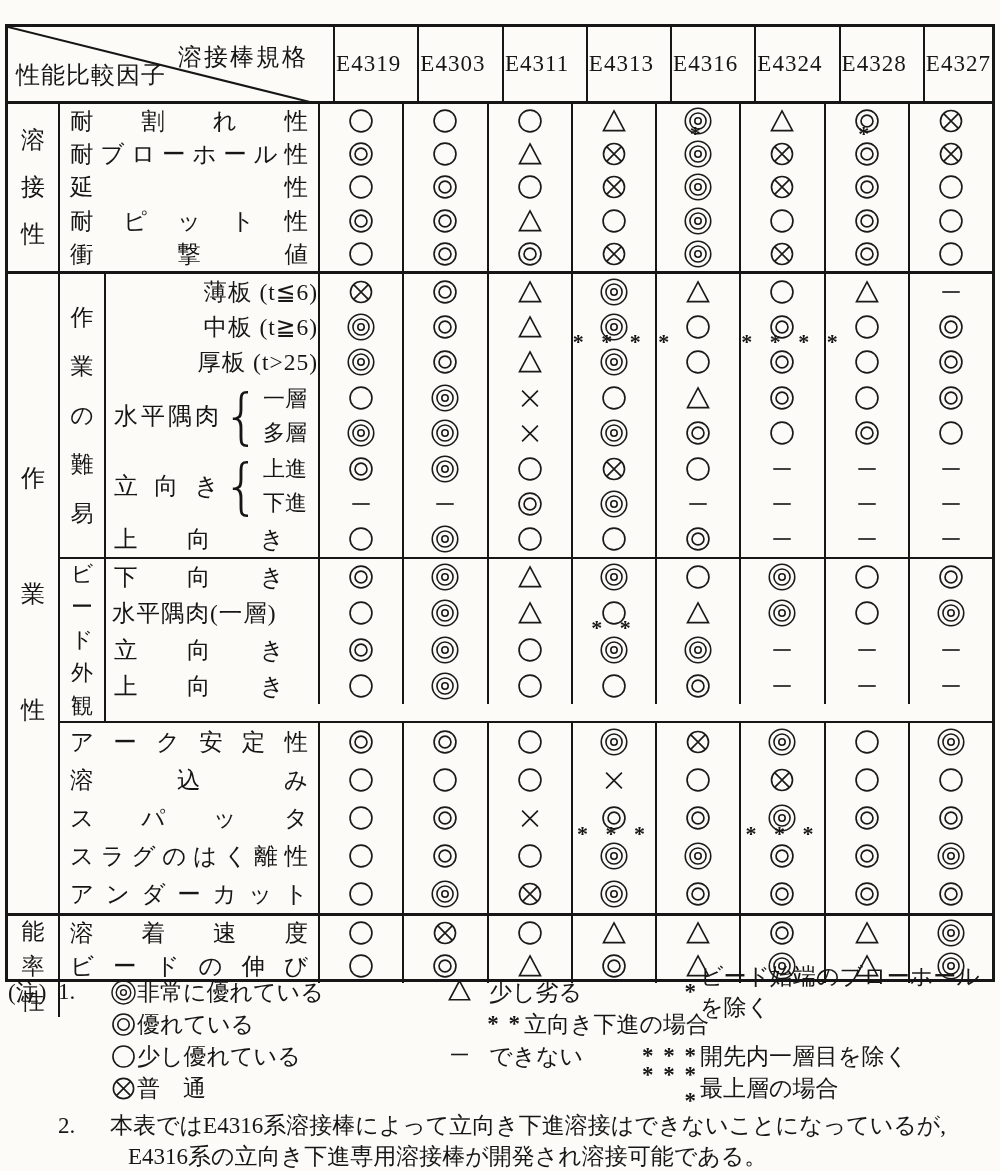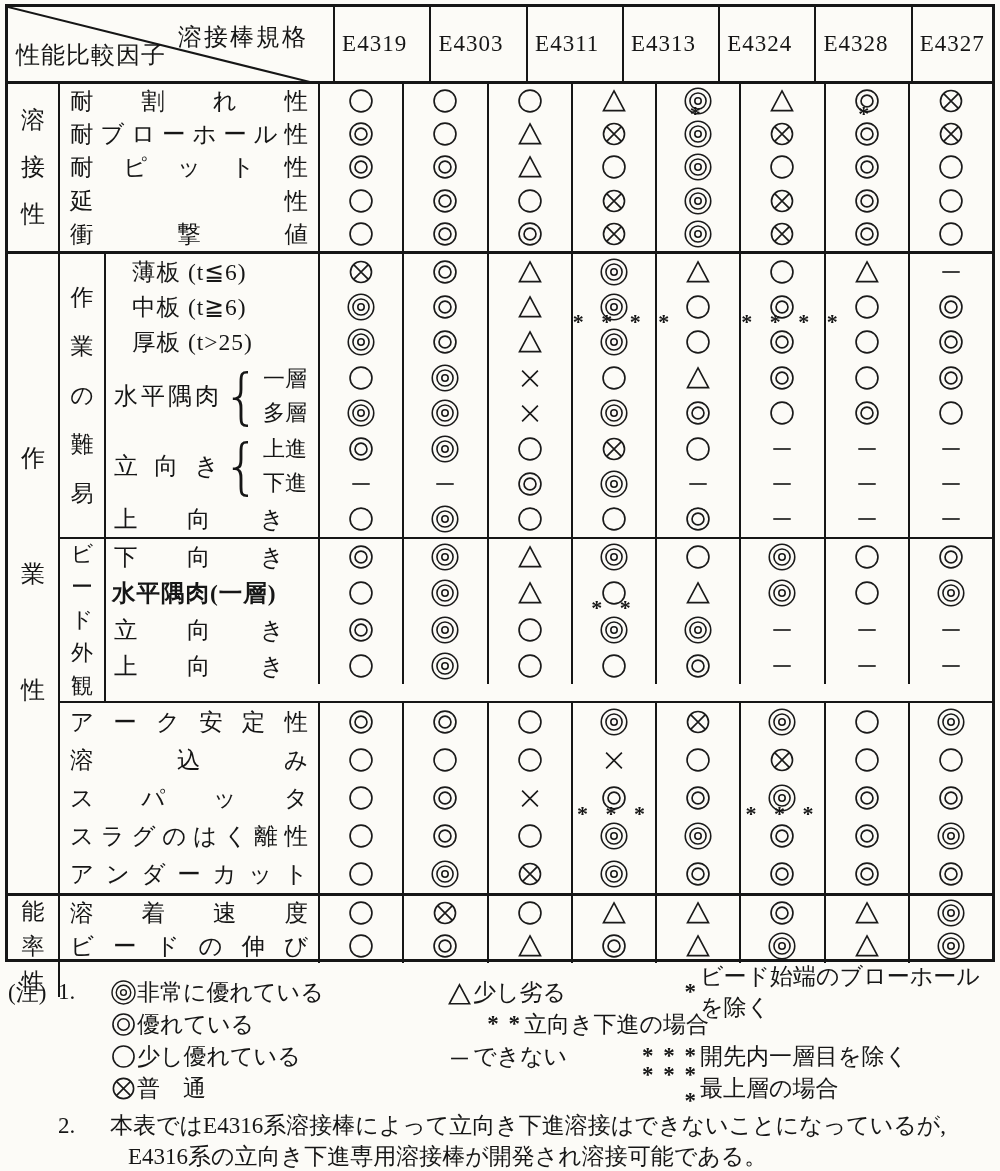--- a/index.html
+++ b/index.html
@@ -1,19 +1,19 @@
 <!DOCTYPE html>
 <html><head>
 <meta charset="utf-8">
 <style>
   * { margin:0; padding:0; box-sizing:border-box; }
   body { background:#888; font-family:"Liberation Serif","DejaVu Serif",serif; }
   .page { position:relative; width:1000px; height:1171px; background:#fcfbf7; color:#161616;
           overflow:hidden; margin:0 auto; }
-  .tbl { position:absolute; left:5px; top:4px; width:990px; height:958px;
+  .tbl { position:absolute; left:5px; top:24px; width:990px; height:958px;
          border:3px solid #161616; display:flex; flex-direction:column; background:#fcfbf7; }
 
   
   .hdr { display:flex; height:77px; border-bottom:3px solid #161616; flex:none; }
   .corner { position:relative; width:310px; flex:none; }
   .corner svg { position:absolute; inset:0; width:100%; height:100%; }
   .corner .ct { position:absolute; top:14px; right:10px; font-size:24px; letter-spacing:2px; }
   .corner .cb { position:absolute; bottom:10px; left:8px; font-size:24px; letter-spacing:1px; }
   .hcol { flex:1 1 0; border-left:2px solid #161616; display:flex; align-items:center;
           justify-content:center; font-size:23px; letter-spacing:1px;margin-left:15px; }
@@ -39,22 +39,22 @@
   .row { display:flex; flex:none; }
   .rh1 { height:33.4px; } .rh2a { height:35.4px; } .rh2a2 { height:70.8px; }
   .rh2b { height:36.2px; } .rh2c { height:38px; }
 
   .lbl { width:258px; flex:none; font-size:23.5px; overflow:hidden;
          display:flex; flex-direction:column; justify-content:center; }
   .rows.narrow .lbl { width:212px; }
   .lbl .txt { width:100%; }
   .lbl.j  .txt { text-align:justify; text-align-last:justify; padding:0 10px; }
   .lbl.js .txt { text-align:justify; text-align-last:justify; padding:0 34px 0 8px; }
-  .lbl.l  .txt { text-align:left; padding-left:26px; letter-spacing:1px; }
-  .lbl.lt .txt { text-align:left; padding-left:6px; letter-spacing:1px;font-weight:bold; }
+  .lbl.l  .txt { text-align:right; padding-left:26px; letter-spacing:1px; }
+  .lbl.lt .txt { text-align:left; padding-left:6px; letter-spacing:1px; }
 
   
   .bracecell { width:212px; flex:none; display:flex; align-items:center; }
   .bracecell .blab { flex:1; font-size:24px; text-align:justify; text-align-last:justify;
                      padding:0 4px 0 8px; }
   .bracecell .bg { font-size:58px; font-weight:100; line-height:1;
                    transform:scaleY(1.05); font-family:"DejaVu Sans",sans-serif; }
   .bracecell .bitems { width:58px; flex:none; display:flex; flex-direction:column;
                        gap:4px; font-size:22px; padding-left:3px; }
   .bracedata { flex:1; display:flex; flex-direction:column; }
@@ -68,21 +68,21 @@
            font-size:22px; font-weight:bold; letter-spacing:6px; line-height:1;
            white-space:nowrap; z-index:2; }
 
   
   .notes { position:absolute; left:4px; top:976px; width:994px; font-size:23px; }
   .nrow { display:flex; align-items:center; height:32px; }
   .n-tag { width:54px; flex:none; padding-left:4px; }
   .n-num { width:52px; flex:none; }
   .n-ind { width:106px; flex:none; }
   .legend { width:336px; flex:none; display:flex; align-items:center; }
-  .legend2 { width:176px; flex:none; display:flex; align-items:flex-end; }
+  .legend2 { width:176px; flex:none; display:flex; align-items:flex-start; gap:16px; }
   .starnote { flex:1; display:flex; align-items:center; }
   .starnote .mark { width:78px; flex:none; text-align:right; font-weight:bold;
                     letter-spacing:2px; padding-right:2px; }
   .note2 { display:flex; align-items:flex-start; margin-top:6px; line-height:31px; }
   .note2 .body2 { flex:1; }
   .note2 .l2 { padding-left:18px; }
 </style>
 </head>
 <body>
 
@@ -95,20 +95,21 @@
           <line x1="0" y1="0" x2="310" y2="77" stroke="#161616" stroke-width="2"></line>
         </svg>
         <span class="ct">溶接棒規格</span>
         <span class="cb">性能比較因子</span>
       </div>
 
     <div class="hcol">E4319</div>
         <div class="hcol">E4303</div>
         <div class="hcol">E4311</div>
         <div class="hcol">E4313</div>
+        <div class="hcol">E4316</div>
         <div class="hcol">E4324</div>
         <div class="hcol">E4328</div>
         <div class="hcol">E4327</div>
       </div>
     <div class="body" id="tbody">
         <div class="sect">
           <div class="gcell gc-weld">
             <div>溶</div>
             <div>接</div>
             <div>性</div>
@@ -214,105 +215,105 @@
                   </div>
                   <div class="cell">
                     <svg class="sym" width="28" height="28" viewBox="0 0 32 32" fill="none" stroke="#1a1a1a" stroke-width="1.9">
                       <circle cx="16" cy="16" r="12"></circle>
                       <path d="M7.6 7.6 L24.4 24.4 M24.4 7.6 L7.6 24.4"></path>
                     </svg>
                   </div>
                 </div>
                 <div class="row rh1">
           <div class="lbl j">
-            <div class="txt">耐ピット性</div>
-                  </div>
-                  <div class="cell">
-                    <svg class="sym" width="28" height="28" viewBox="0 0 32 32" fill="none" stroke="#1a1a1a" stroke-width="1.9">
-                      <circle cx="16" cy="16" r="12.5"></circle>
-                      <circle cx="16" cy="16" r="6.8"></circle>
-                    </svg>
-                  </div>
-                  <div class="cell">
-                    <svg class="sym" width="28" height="28" viewBox="0 0 32 32" fill="none" stroke="#1a1a1a" stroke-width="1.9">
-                      <circle cx="16" cy="16" r="12.5"></circle>
-                      <circle cx="16" cy="16" r="6.8"></circle>
-                    </svg>
-                  </div>
-                  <div class="cell">
-                    <svg class="sym" width="28" height="28" viewBox="0 0 32 32" fill="none" stroke="#1a1a1a" stroke-width="1.9">
-                      <path d="M16 4.5 L28 27 L4 27 Z"></path>
-                    </svg>
-                  </div>
-                  <div class="cell">
-                    <svg class="sym" width="28" height="28" viewBox="0 0 32 32" fill="none" stroke="#1a1a1a" stroke-width="1.9">
-                      <circle cx="16" cy="16" r="12.5"></circle>
-                    </svg>
-                  </div>
-                  <div class="cell">
-                    <svg class="sym" width="30" height="30" viewBox="0 0 32 32" fill="none" stroke="#1a1a1a" stroke-width="1.7">
-                      <circle cx="16" cy="16" r="13.6"></circle>
-                      <circle cx="16" cy="16" r="8.6"></circle>
-                      <circle cx="16" cy="16" r="3.4"></circle>
-                    </svg>
-                  </div>
-                  <div class="cell">
-                    <svg class="sym" width="28" height="28" viewBox="0 0 32 32" fill="none" stroke="#1a1a1a" stroke-width="1.9">
-                      <circle cx="16" cy="16" r="12.5"></circle>
+            <div class="txt">延性</div>
+                  </div>
+                  <div class="cell">
+                    <svg class="sym" width="28" height="28" viewBox="0 0 32 32" fill="none" stroke="#1a1a1a" stroke-width="1.9">
+                      <circle cx="16" cy="16" r="12.5"></circle>
+                    </svg>
+                  </div>
+                  <div class="cell">
+                    <svg class="sym" width="28" height="28" viewBox="0 0 32 32" fill="none" stroke="#1a1a1a" stroke-width="1.9">
+                      <circle cx="16" cy="16" r="12.5"></circle>
+                      <circle cx="16" cy="16" r="6.8"></circle>
+                    </svg>
+                  </div>
+                  <div class="cell">
+                    <svg class="sym" width="28" height="28" viewBox="0 0 32 32" fill="none" stroke="#1a1a1a" stroke-width="1.9">
+                      <circle cx="16" cy="16" r="12.5"></circle>
+                    </svg>
+                  </div>
+                  <div class="cell">
+                    <svg class="sym" width="28" height="28" viewBox="0 0 32 32" fill="none" stroke="#1a1a1a" stroke-width="1.9">
+                      <circle cx="16" cy="16" r="12"></circle>
+                      <path d="M7.6 7.6 L24.4 24.4 M24.4 7.6 L7.6 24.4"></path>
+                    </svg>
+                  </div>
+                  <div class="cell">
+                    <svg class="sym" width="30" height="30" viewBox="0 0 32 32" fill="none" stroke="#1a1a1a" stroke-width="1.7">
+                      <circle cx="16" cy="16" r="13.6"></circle>
+                      <circle cx="16" cy="16" r="8.6"></circle>
+                      <circle cx="16" cy="16" r="3.4"></circle>
+                    </svg>
+                  </div>
+                  <div class="cell">
+                    <svg class="sym" width="28" height="28" viewBox="0 0 32 32" fill="none" stroke="#1a1a1a" stroke-width="1.9">
+                      <circle cx="16" cy="16" r="12"></circle>
+                      <path d="M7.6 7.6 L24.4 24.4 M24.4 7.6 L7.6 24.4"></path>
                     </svg>
                   </div>
                   <div class="cell">
                     <svg class="sym" width="28" height="28" viewBox="0 0 32 32" fill="none" stroke="#1a1a1a" stroke-width="1.9">
                       <circle cx="16" cy="16" r="12.5"></circle>
                       <circle cx="16" cy="16" r="6.8"></circle>
                     </svg>
                   </div>
                   <div class="cell">
                     <svg class="sym" width="28" height="28" viewBox="0 0 32 32" fill="none" stroke="#1a1a1a" stroke-width="1.9">
                       <circle cx="16" cy="16" r="12.5"></circle>
                     </svg>
                   </div>
                 </div>
                 <div class="row rh1">
           <div class="lbl j">
-            <div class="txt">延性</div>
-                  </div>
-                  <div class="cell">
-                    <svg class="sym" width="28" height="28" viewBox="0 0 32 32" fill="none" stroke="#1a1a1a" stroke-width="1.9">
-                      <circle cx="16" cy="16" r="12.5"></circle>
-                    </svg>
-                  </div>
-                  <div class="cell">
-                    <svg class="sym" width="28" height="28" viewBox="0 0 32 32" fill="none" stroke="#1a1a1a" stroke-width="1.9">
-                      <circle cx="16" cy="16" r="12.5"></circle>
-                      <circle cx="16" cy="16" r="6.8"></circle>
-                    </svg>
-                  </div>
-                  <div class="cell">
-                    <svg class="sym" width="28" height="28" viewBox="0 0 32 32" fill="none" stroke="#1a1a1a" stroke-width="1.9">
-                      <circle cx="16" cy="16" r="12.5"></circle>
-                    </svg>
-                  </div>
-                  <div class="cell">
-                    <svg class="sym" width="28" height="28" viewBox="0 0 32 32" fill="none" stroke="#1a1a1a" stroke-width="1.9">
-                      <circle cx="16" cy="16" r="12"></circle>
-                      <path d="M7.6 7.6 L24.4 24.4 M24.4 7.6 L7.6 24.4"></path>
-                    </svg>
-                  </div>
-                  <div class="cell">
-                    <svg class="sym" width="30" height="30" viewBox="0 0 32 32" fill="none" stroke="#1a1a1a" stroke-width="1.7">
-                      <circle cx="16" cy="16" r="13.6"></circle>
-                      <circle cx="16" cy="16" r="8.6"></circle>
-                      <circle cx="16" cy="16" r="3.4"></circle>
-                    </svg>
-                  </div>
-                  <div class="cell">
-                    <svg class="sym" width="28" height="28" viewBox="0 0 32 32" fill="none" stroke="#1a1a1a" stroke-width="1.9">
-                      <circle cx="16" cy="16" r="12"></circle>
-                      <path d="M7.6 7.6 L24.4 24.4 M24.4 7.6 L7.6 24.4"></path>
+            <div class="txt">耐ピット性</div>
+                  </div>
+                  <div class="cell">
+                    <svg class="sym" width="28" height="28" viewBox="0 0 32 32" fill="none" stroke="#1a1a1a" stroke-width="1.9">
+                      <circle cx="16" cy="16" r="12.5"></circle>
+                      <circle cx="16" cy="16" r="6.8"></circle>
+                    </svg>
+                  </div>
+                  <div class="cell">
+                    <svg class="sym" width="28" height="28" viewBox="0 0 32 32" fill="none" stroke="#1a1a1a" stroke-width="1.9">
+                      <circle cx="16" cy="16" r="12.5"></circle>
+                      <circle cx="16" cy="16" r="6.8"></circle>
+                    </svg>
+                  </div>
+                  <div class="cell">
+                    <svg class="sym" width="28" height="28" viewBox="0 0 32 32" fill="none" stroke="#1a1a1a" stroke-width="1.9">
+                      <path d="M16 4.5 L28 27 L4 27 Z"></path>
+                    </svg>
+                  </div>
+                  <div class="cell">
+                    <svg class="sym" width="28" height="28" viewBox="0 0 32 32" fill="none" stroke="#1a1a1a" stroke-width="1.9">
+                      <circle cx="16" cy="16" r="12.5"></circle>
+                    </svg>
+                  </div>
+                  <div class="cell">
+                    <svg class="sym" width="30" height="30" viewBox="0 0 32 32" fill="none" stroke="#1a1a1a" stroke-width="1.7">
+                      <circle cx="16" cy="16" r="13.6"></circle>
+                      <circle cx="16" cy="16" r="8.6"></circle>
+                      <circle cx="16" cy="16" r="3.4"></circle>
+                    </svg>
+                  </div>
+                  <div class="cell">
+                    <svg class="sym" width="28" height="28" viewBox="0 0 32 32" fill="none" stroke="#1a1a1a" stroke-width="1.9">
+                      <circle cx="16" cy="16" r="12.5"></circle>
                     </svg>
                   </div>
                   <div class="cell">
                     <svg class="sym" width="28" height="28" viewBox="0 0 32 32" fill="none" stroke="#1a1a1a" stroke-width="1.9">
                       <circle cx="16" cy="16" r="12.5"></circle>
                       <circle cx="16" cy="16" r="6.8"></circle>
                     </svg>
                   </div>
                   <div class="cell">
                     <svg class="sym" width="28" height="28" viewBox="0 0 32 32" fill="none" stroke="#1a1a1a" stroke-width="1.9">

